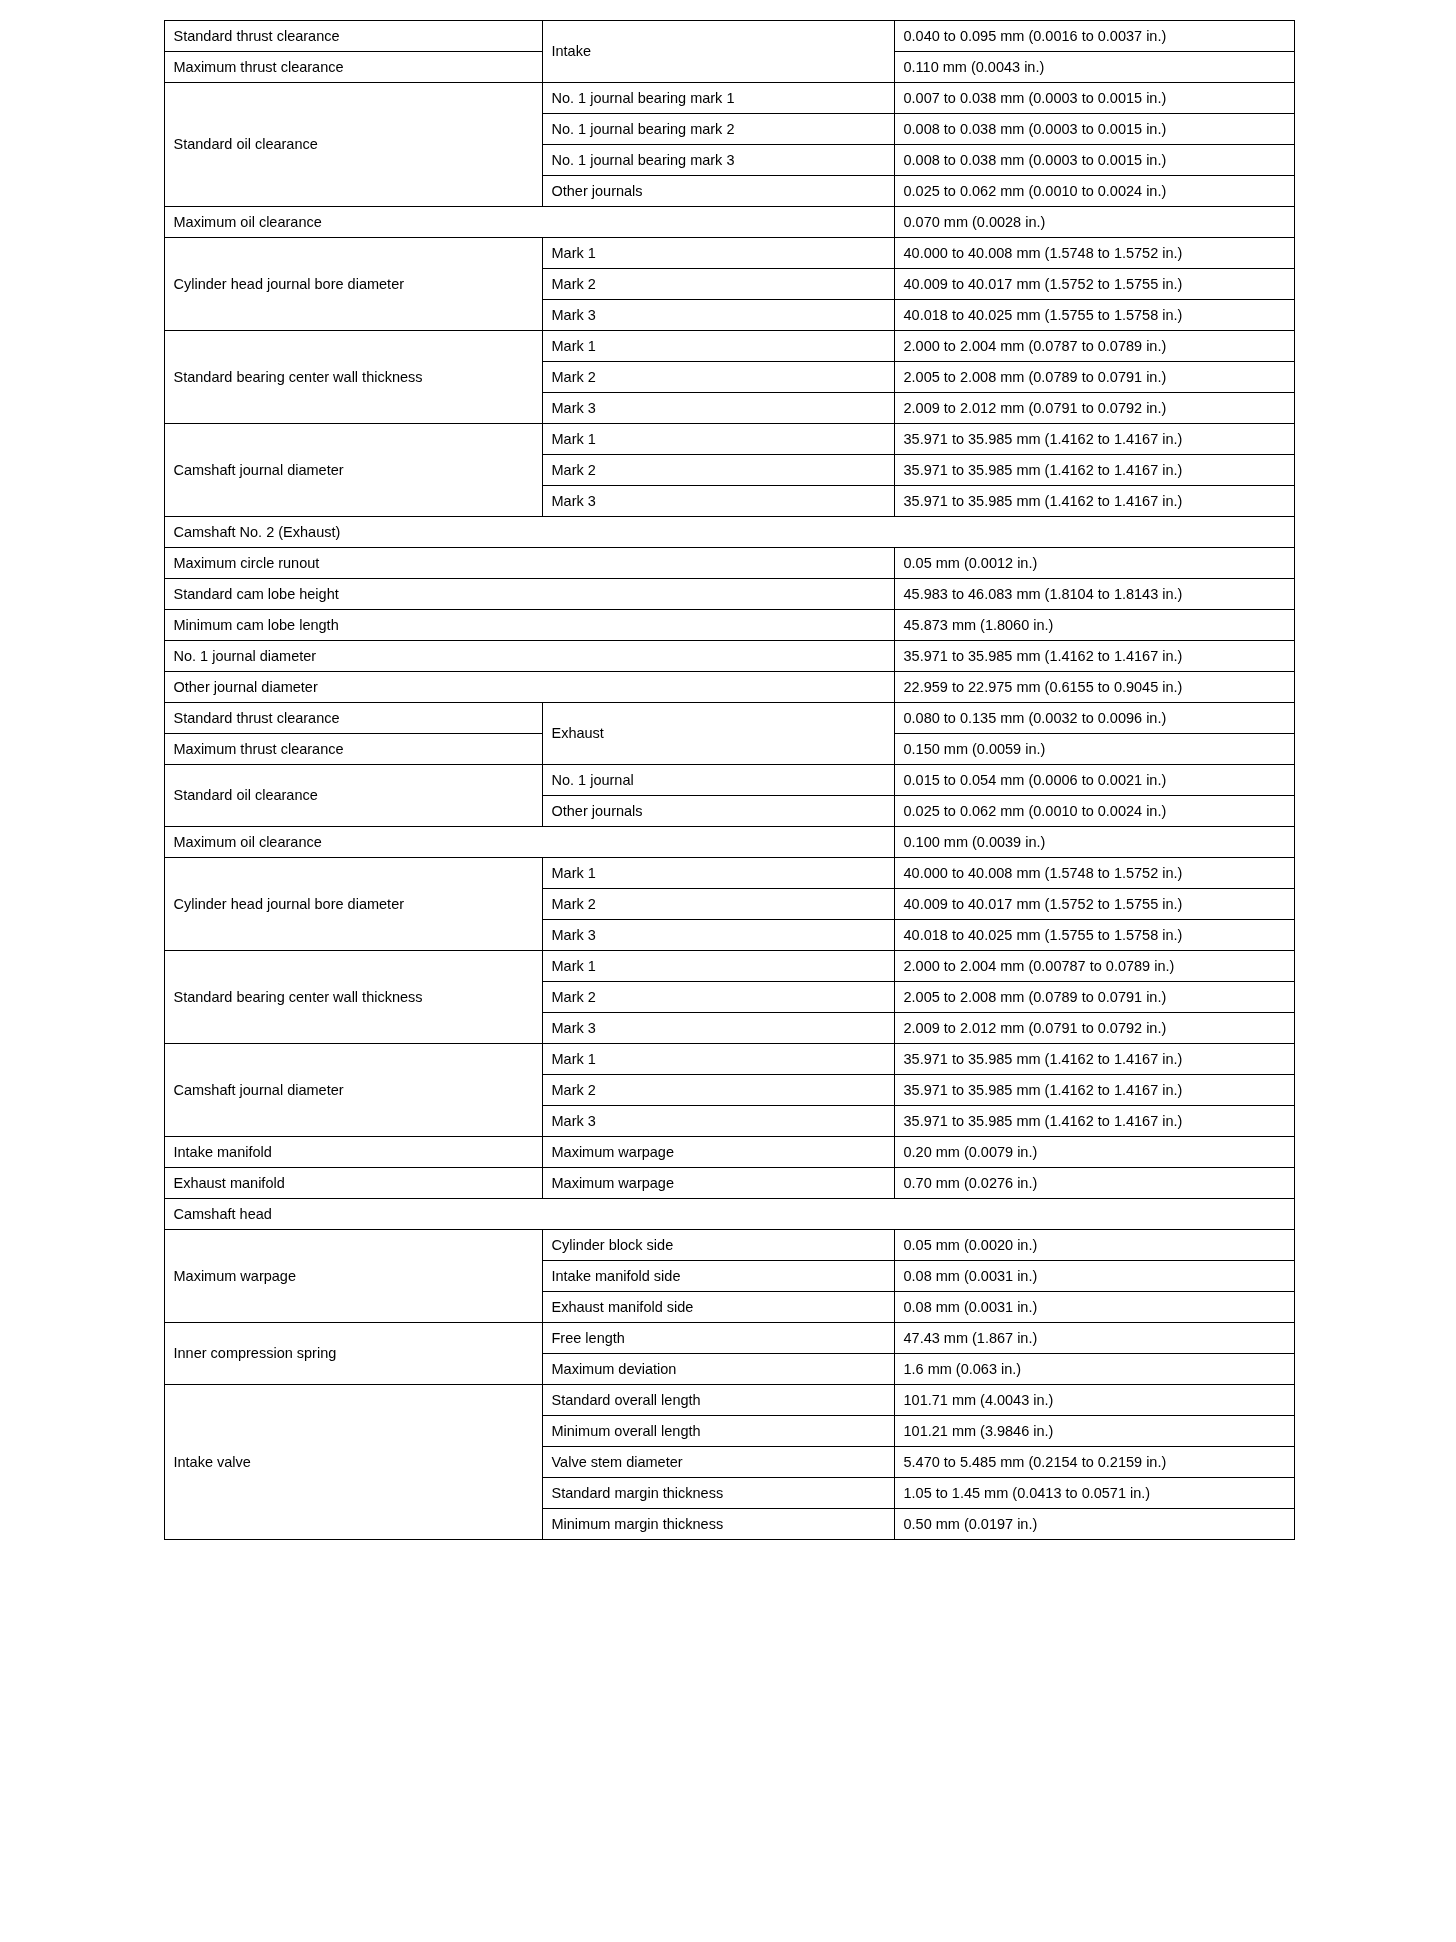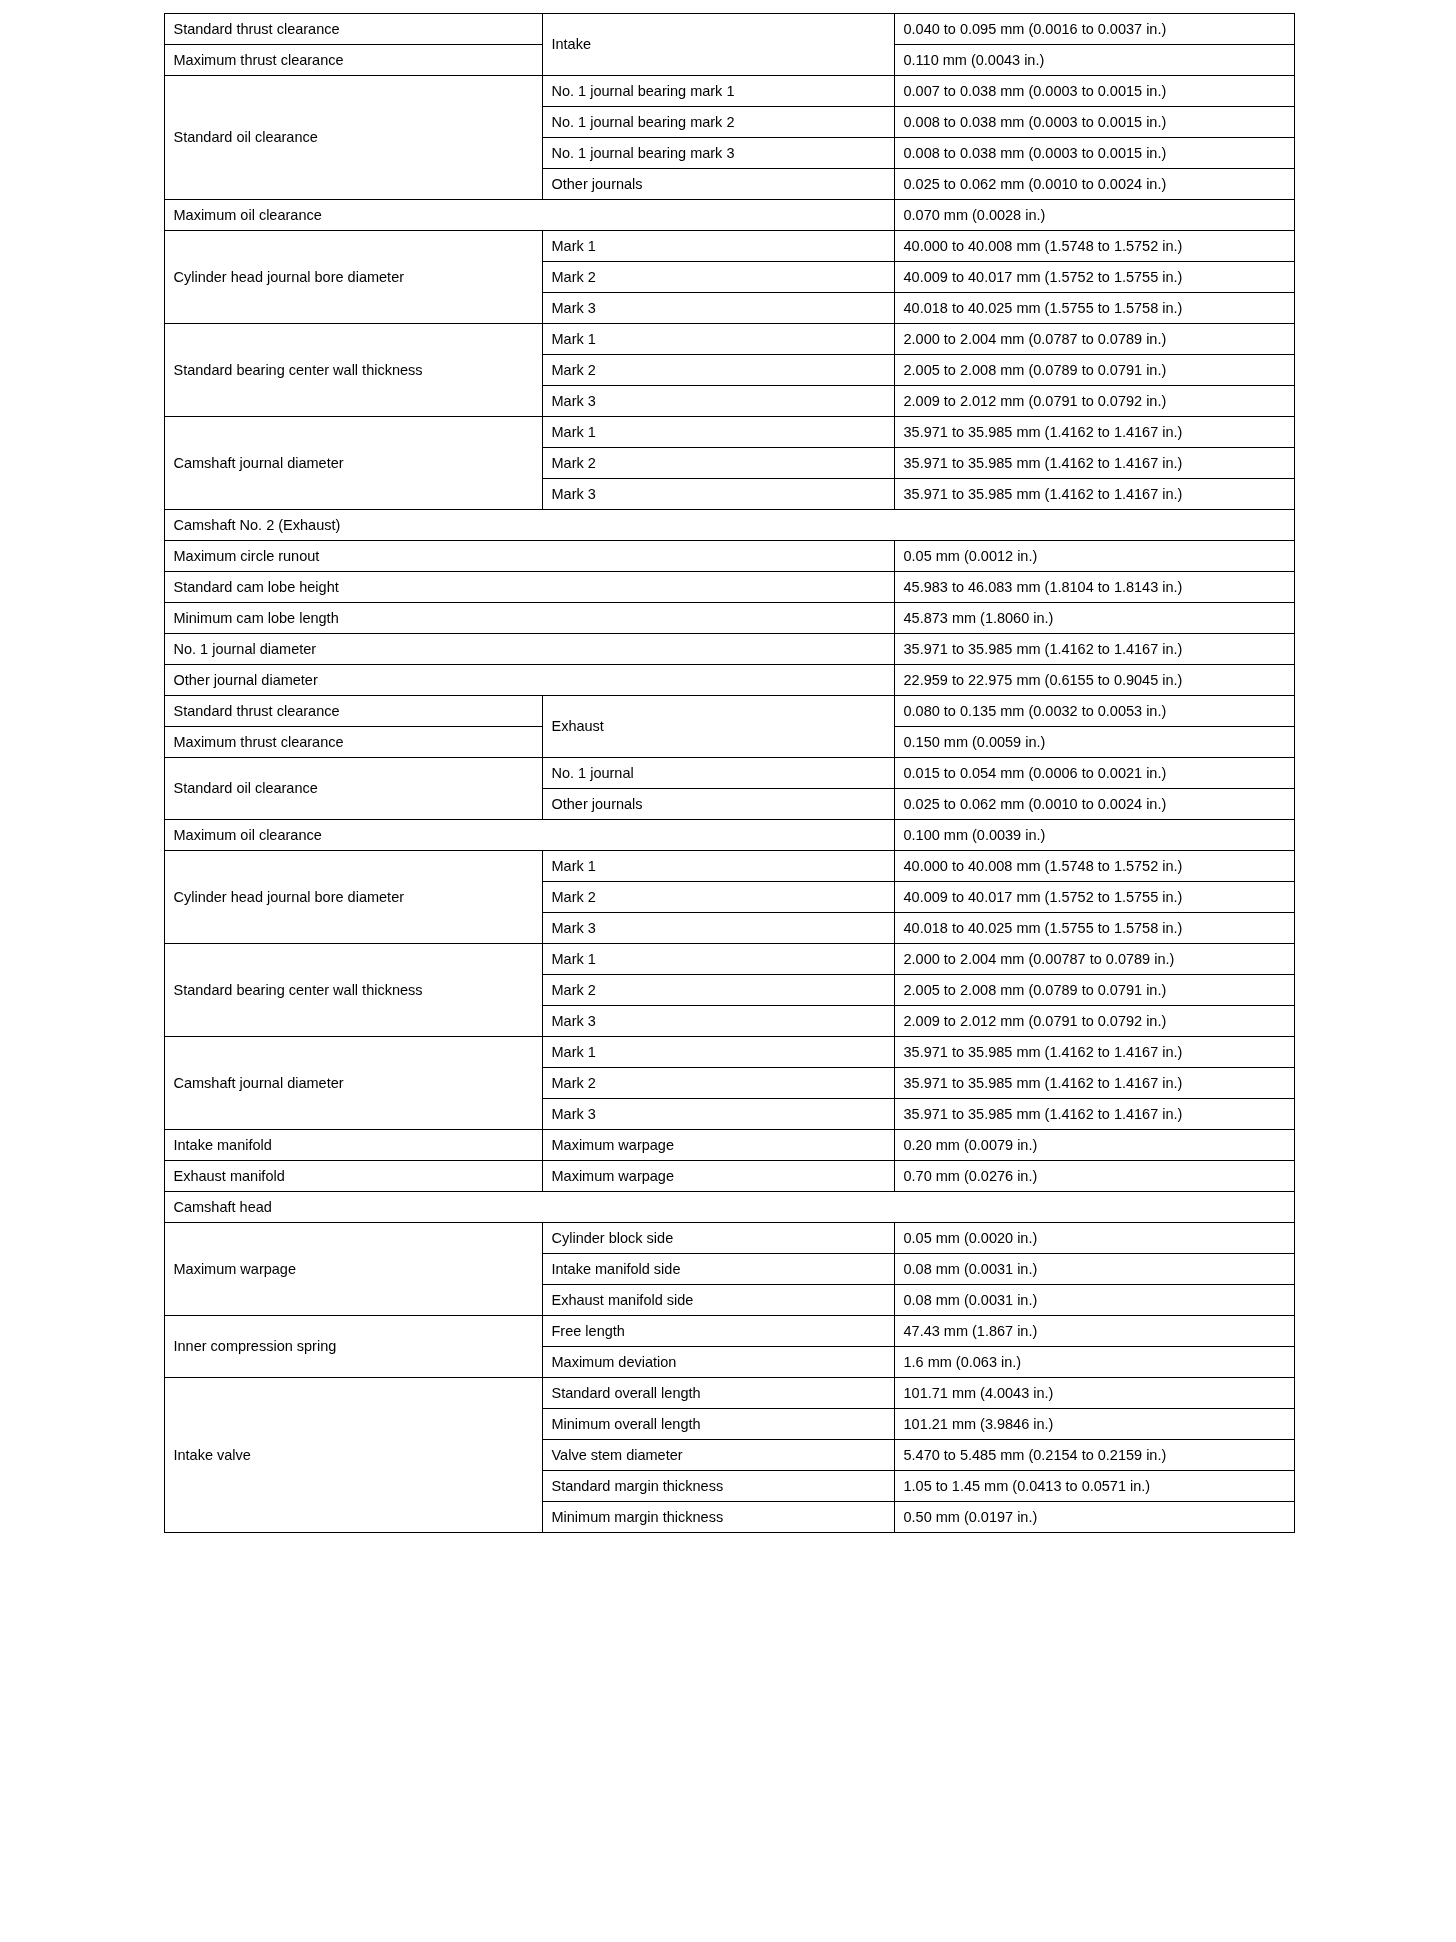--- a/index.html
+++ b/index.html
@@ -16,21 +16,21 @@
   .page {
     width: 1456px;
     min-height: 1942px;
     box-sizing: border-box;
     padding: 8px 12px 8px 14px;
     background: #ffffff;
   }
   table.spec {
     border-collapse: collapse;
     width: 1130px;
-    margin: 5px auto;
+    margin: 12px auto;
     table-layout: fixed;
   }
   table.spec td {
     border: 1px solid #000000;
     font-size: 14.5px;
     line-height: 1.15;
     padding: 6px 8px 6px 9px;
     vertical-align: middle;
     height: 18px;
     word-wrap: break-word;
@@ -142,21 +142,21 @@
           <td class="label" colspan="2">No. 1 journal diameter</td>
           <td class="val">35.971 to 35.985 mm (1.4162 to 1.4167 in.)</td>
         </tr>
         <tr>
           <td class="label" colspan="2">Other journal diameter</td>
           <td class="val">22.959 to 22.975 mm (0.6155 to 0.9045 in.)</td>
         </tr>
         <tr>
           <td class="label">Standard thrust clearance</td>
           <td class="mid" rowspan="2">Exhaust</td>
-          <td class="val">0.080 to 0.135 mm (0.0032 to 0.0053 in.)</td>
+          <td class="val">0.080 to 0.135 mm (0.0032 to 0.0096 in.)</td>
         </tr>
         <tr>
           <td class="label">Maximum thrust clearance</td>
           <td class="val">0.150 mm (0.0059 in.)</td>
         </tr>
         <tr>
           <td class="label" rowspan="2">Standard oil clearance</td>
           <td class="mid">No. 1 journal</td>
           <td class="val">0.015 to 0.054 mm (0.0006 to 0.0021 in.)</td>
         </tr>

